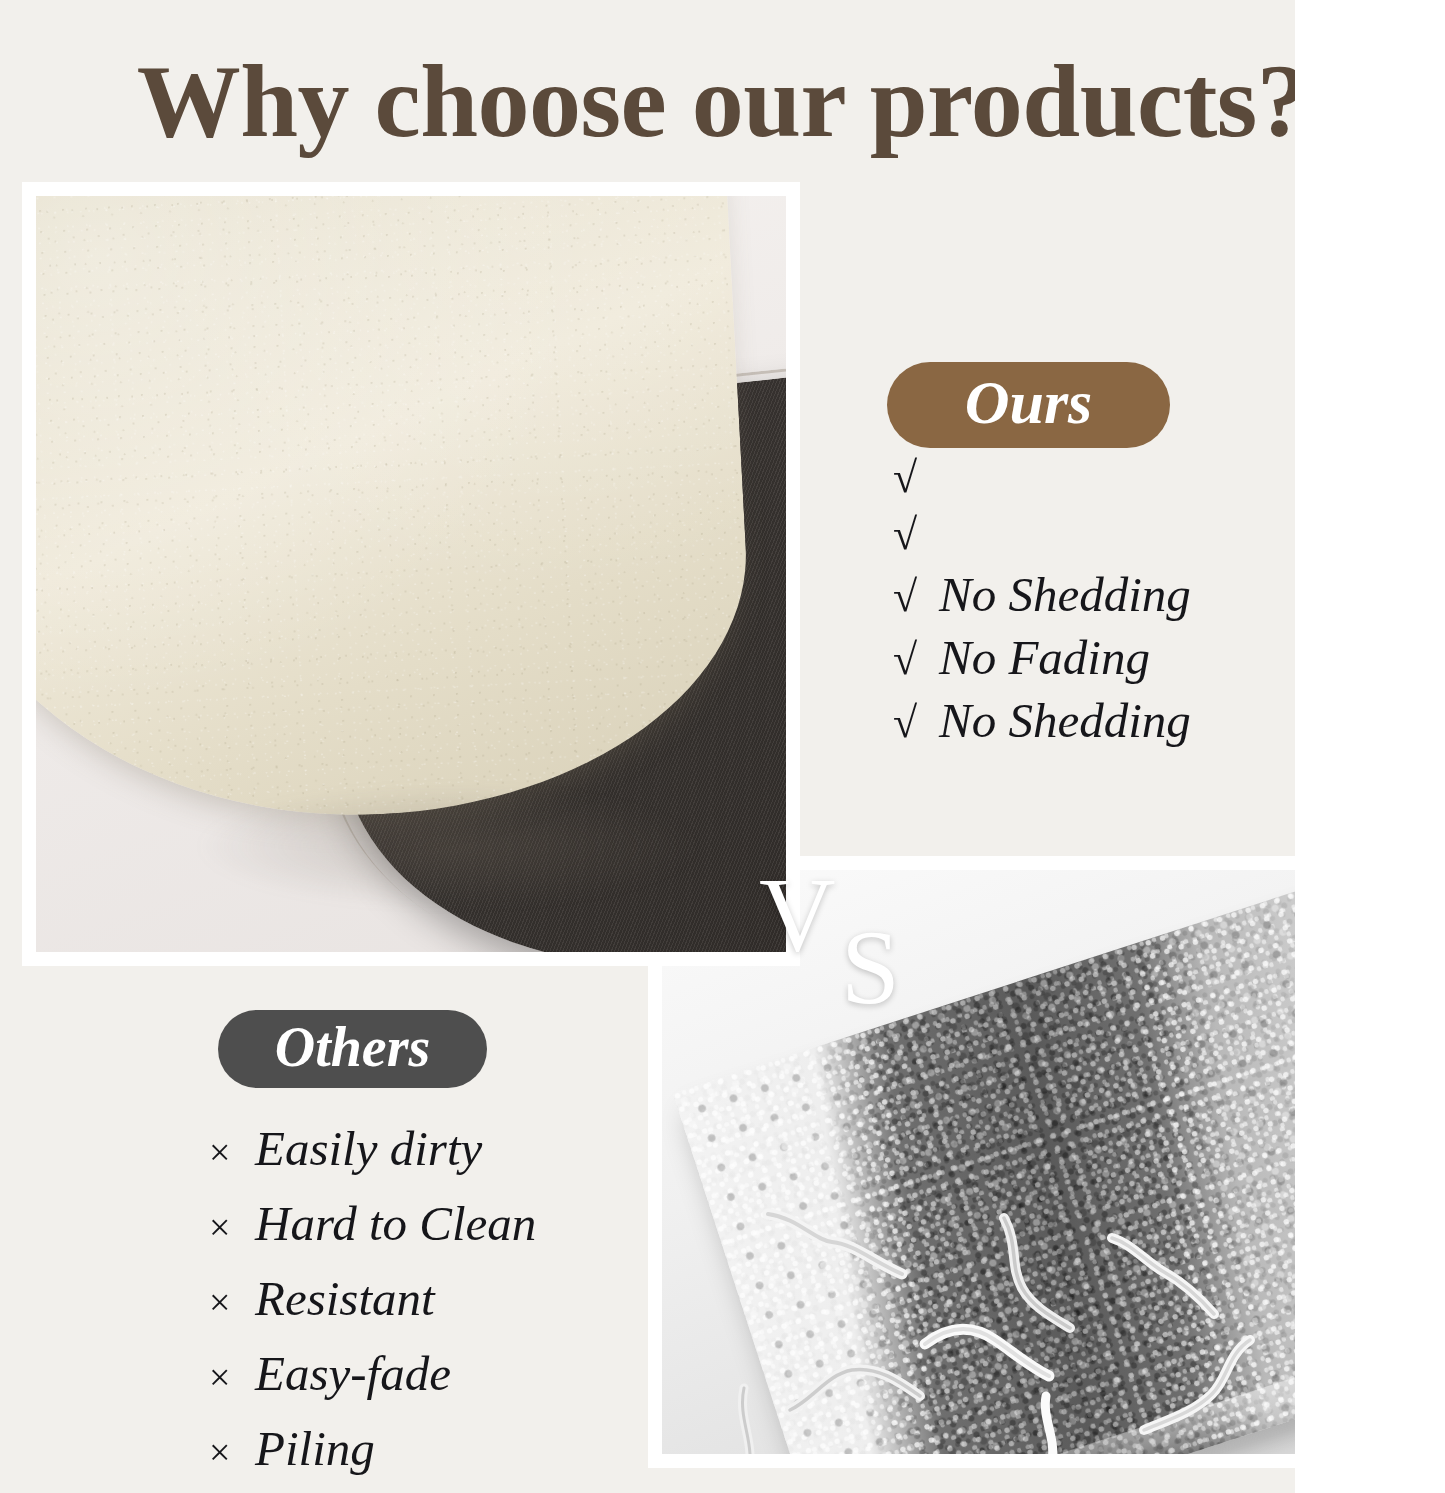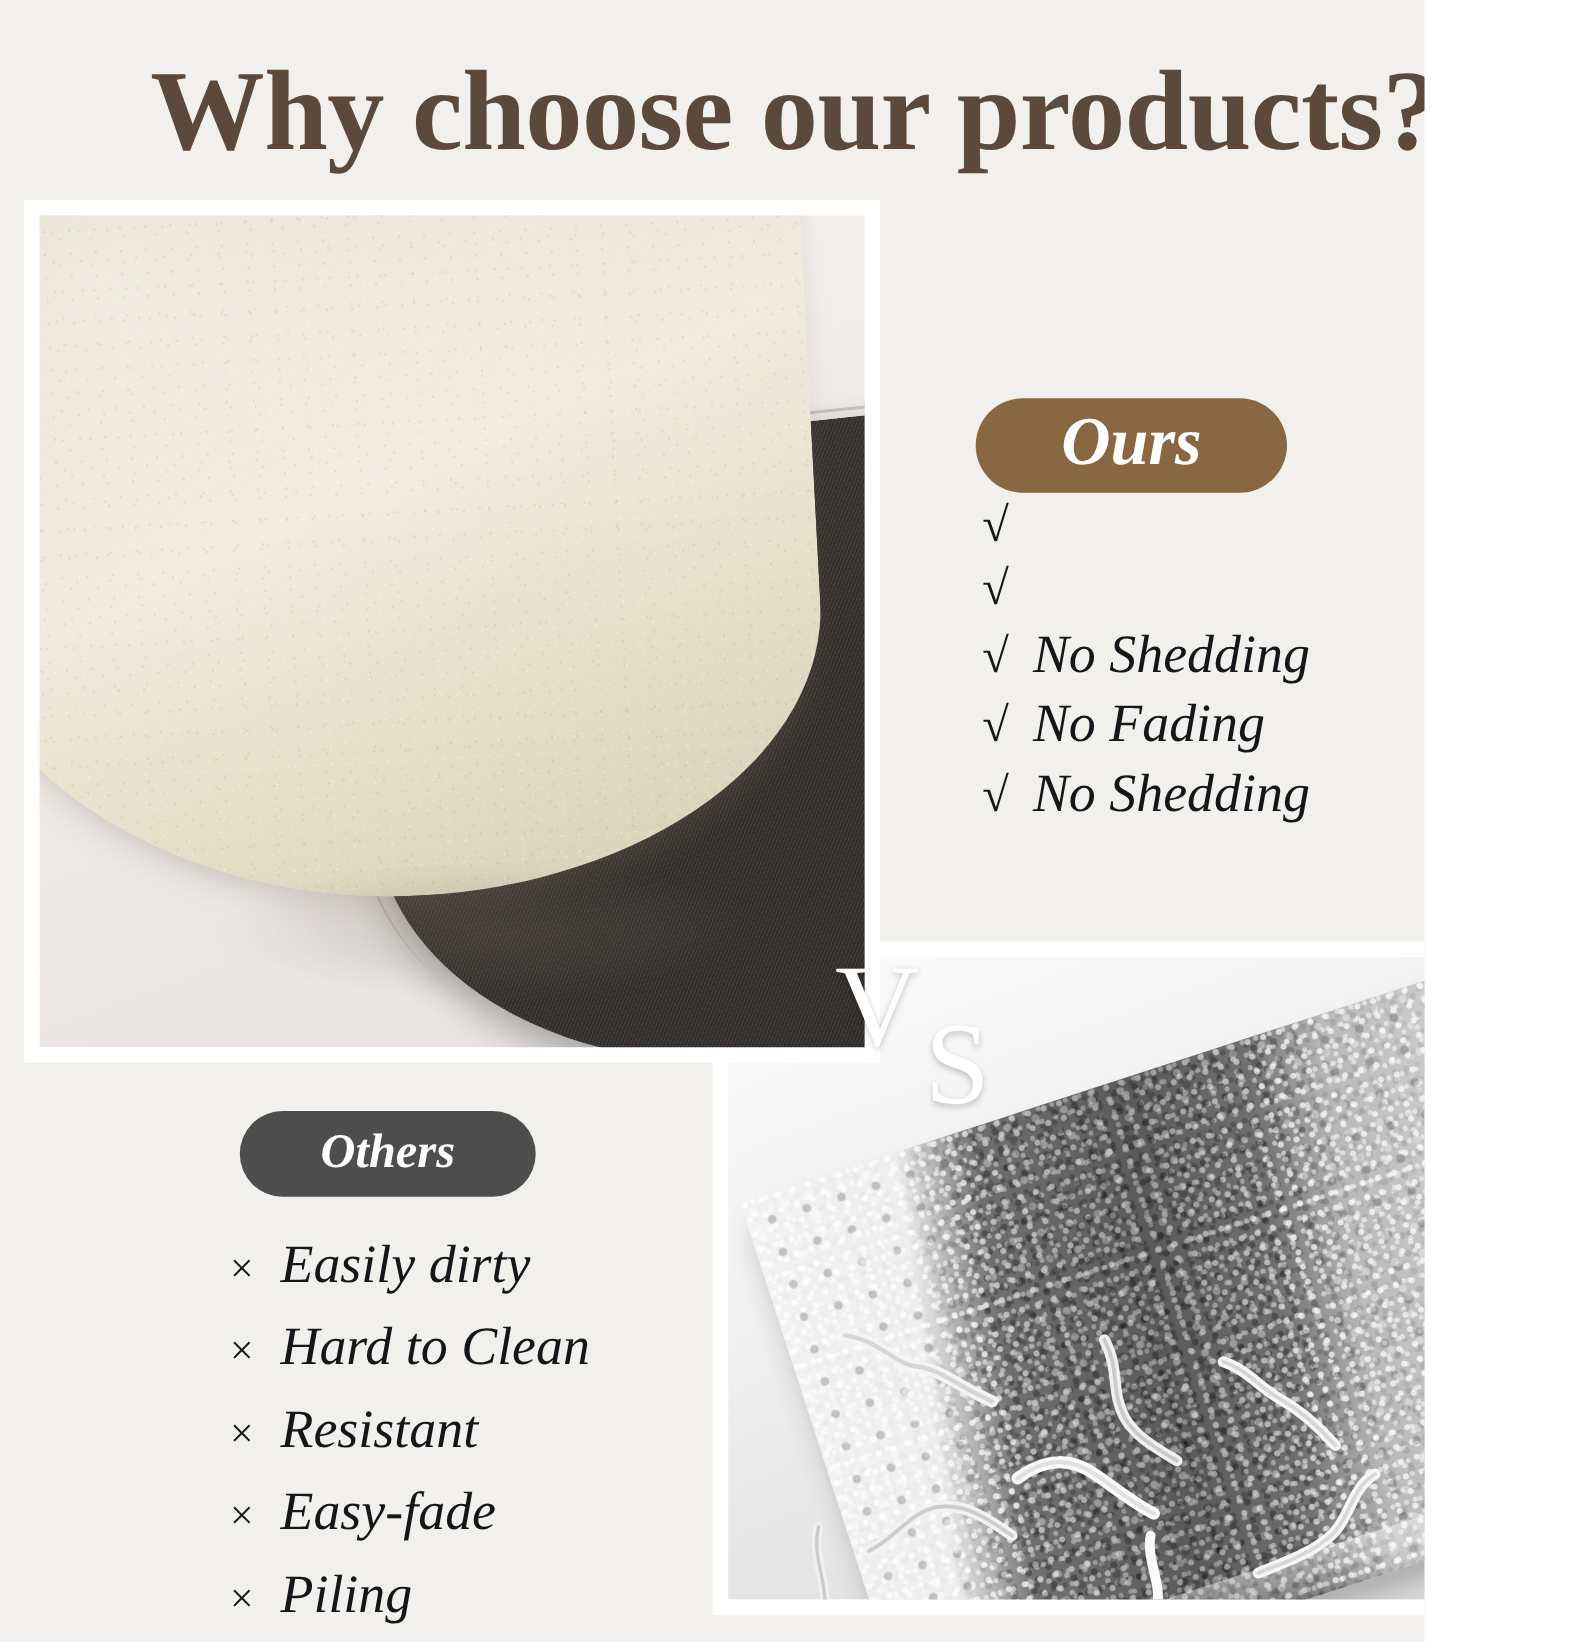--- a/index.html
+++ b/index.html
@@ -248,21 +248,21 @@
     padding-bottom: 6px;
     box-sizing: border-box;
     margin-top: 48px;
   }
   #badge-others {
     left: 218px;
     top: 1010px;
     width: 269px;
     height: 78px;
     background: #4e4e4e;
-    font-size: 44px;
+    font-size: 56px;
     padding-bottom: 5px;
     box-sizing: border-box;
     text-align: right;
   }
 
   
   .feature-list {
     position: absolute;
     z-index: 5;
     font-family: "Liberation Serif", "DejaVu Serif", serif;

